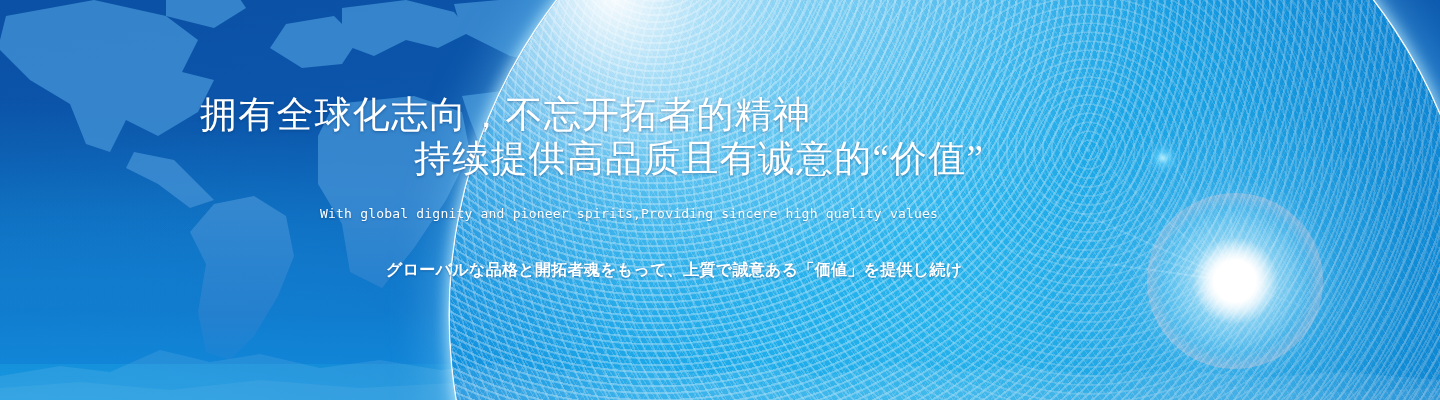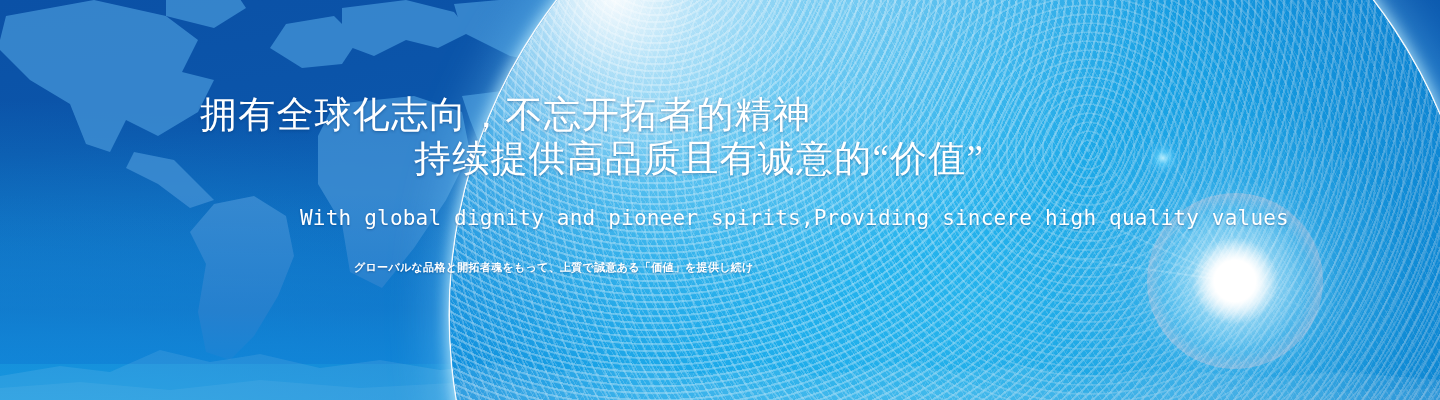--- a/index.html
+++ b/index.html
@@ -157,37 +157,37 @@
     font-size:37px;
     letter-spacing:1.2px;
     white-space:nowrap;
     text-shadow:0 1px 3px rgba(4,48,105,.45);
   }
   #headline-line-1 { left:200px; top:90px; }
   #headline-line-2 { left:366px; top:134px;margin-left:48px; }
 
   #subtitle-en {
     position:absolute;
-    left:300px; top:206px;
+    left:320px; top:206px;
     color:#ffffff;
     font-family:"DejaVu Sans Mono", "Liberation Mono", monospace;
     font-weight:400;
-    font-size:21px;
+    font-size:13px;
     letter-spacing:.2px;
     white-space:nowrap;
     text-shadow:0 1px 2px rgba(4,48,105,.40);
   }
 
   #subtitle-ja {
     position:absolute;
-    left:354px; top:260px;
+    left:386px; top:260px;
     color:#ffffff;
     font-family:Liberation Sans, sans-serif;
     font-weight:700;
-    font-size:11px;
+    font-size:16px;
     letter-spacing:.3px;
     white-space:nowrap;
     text-shadow:0 1px 2px rgba(4,48,105,.40);
   }
 </style>
 </head>
 <body>
 
 <div id="banner">
 

